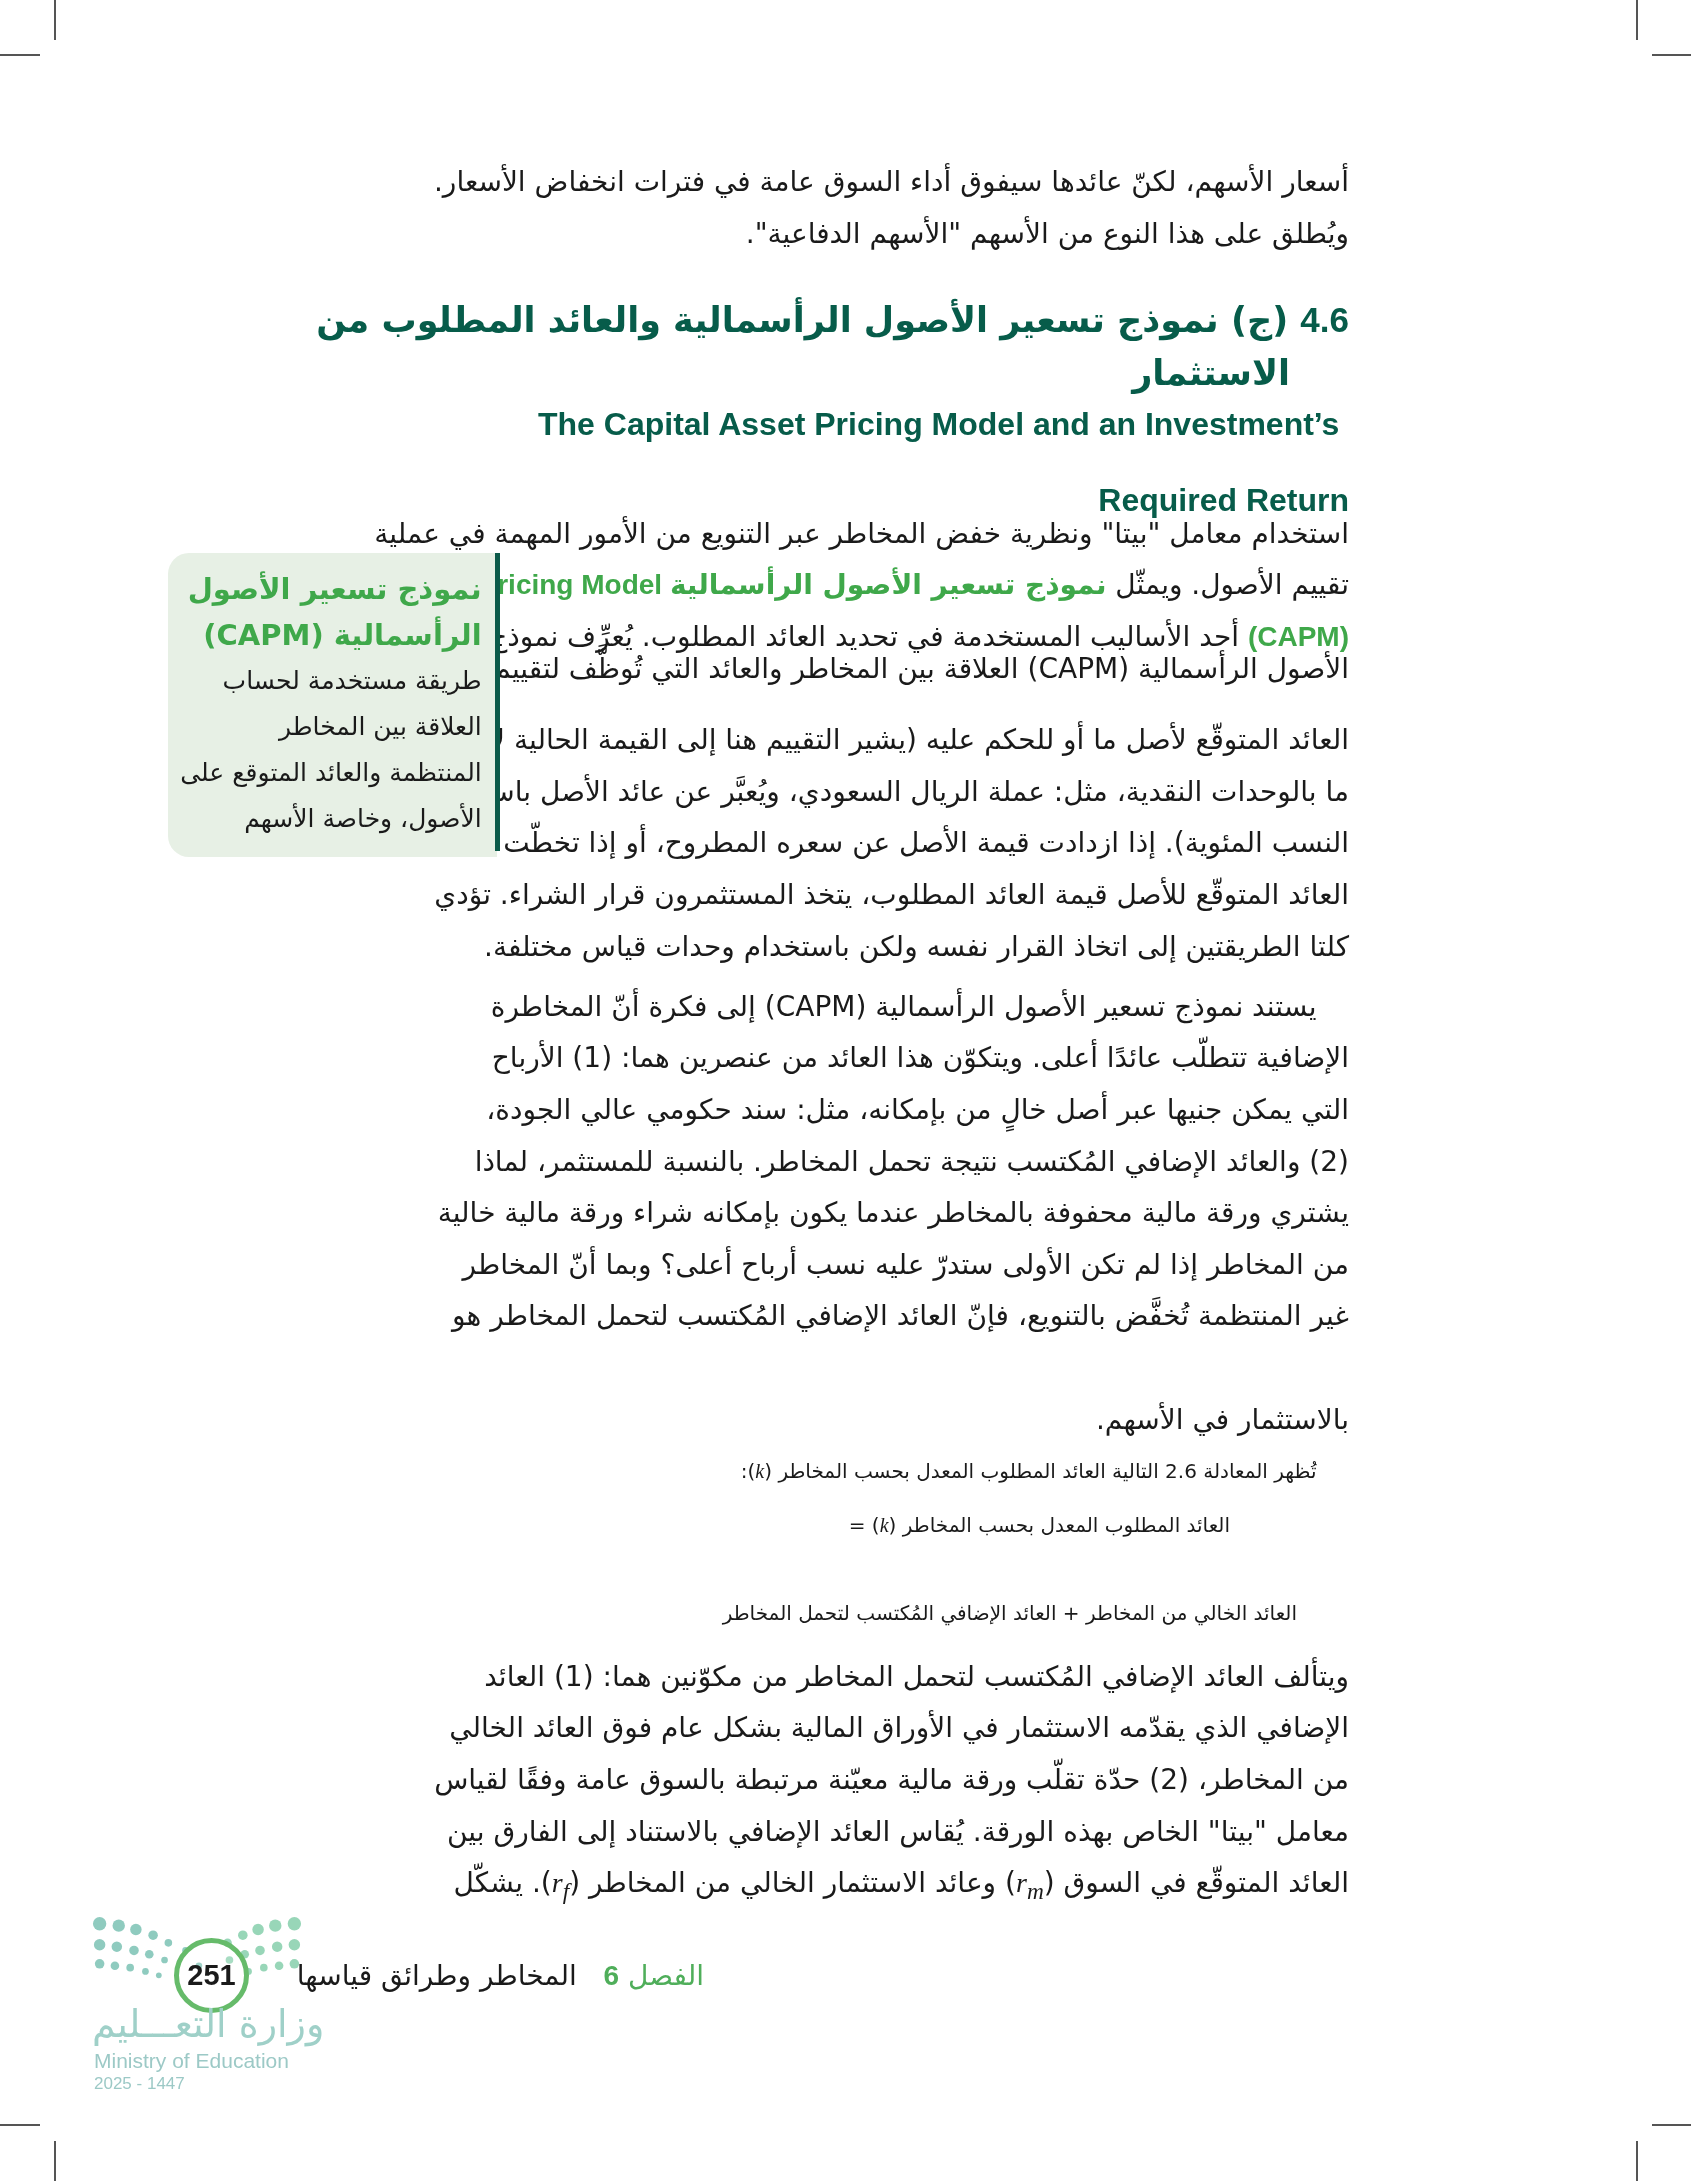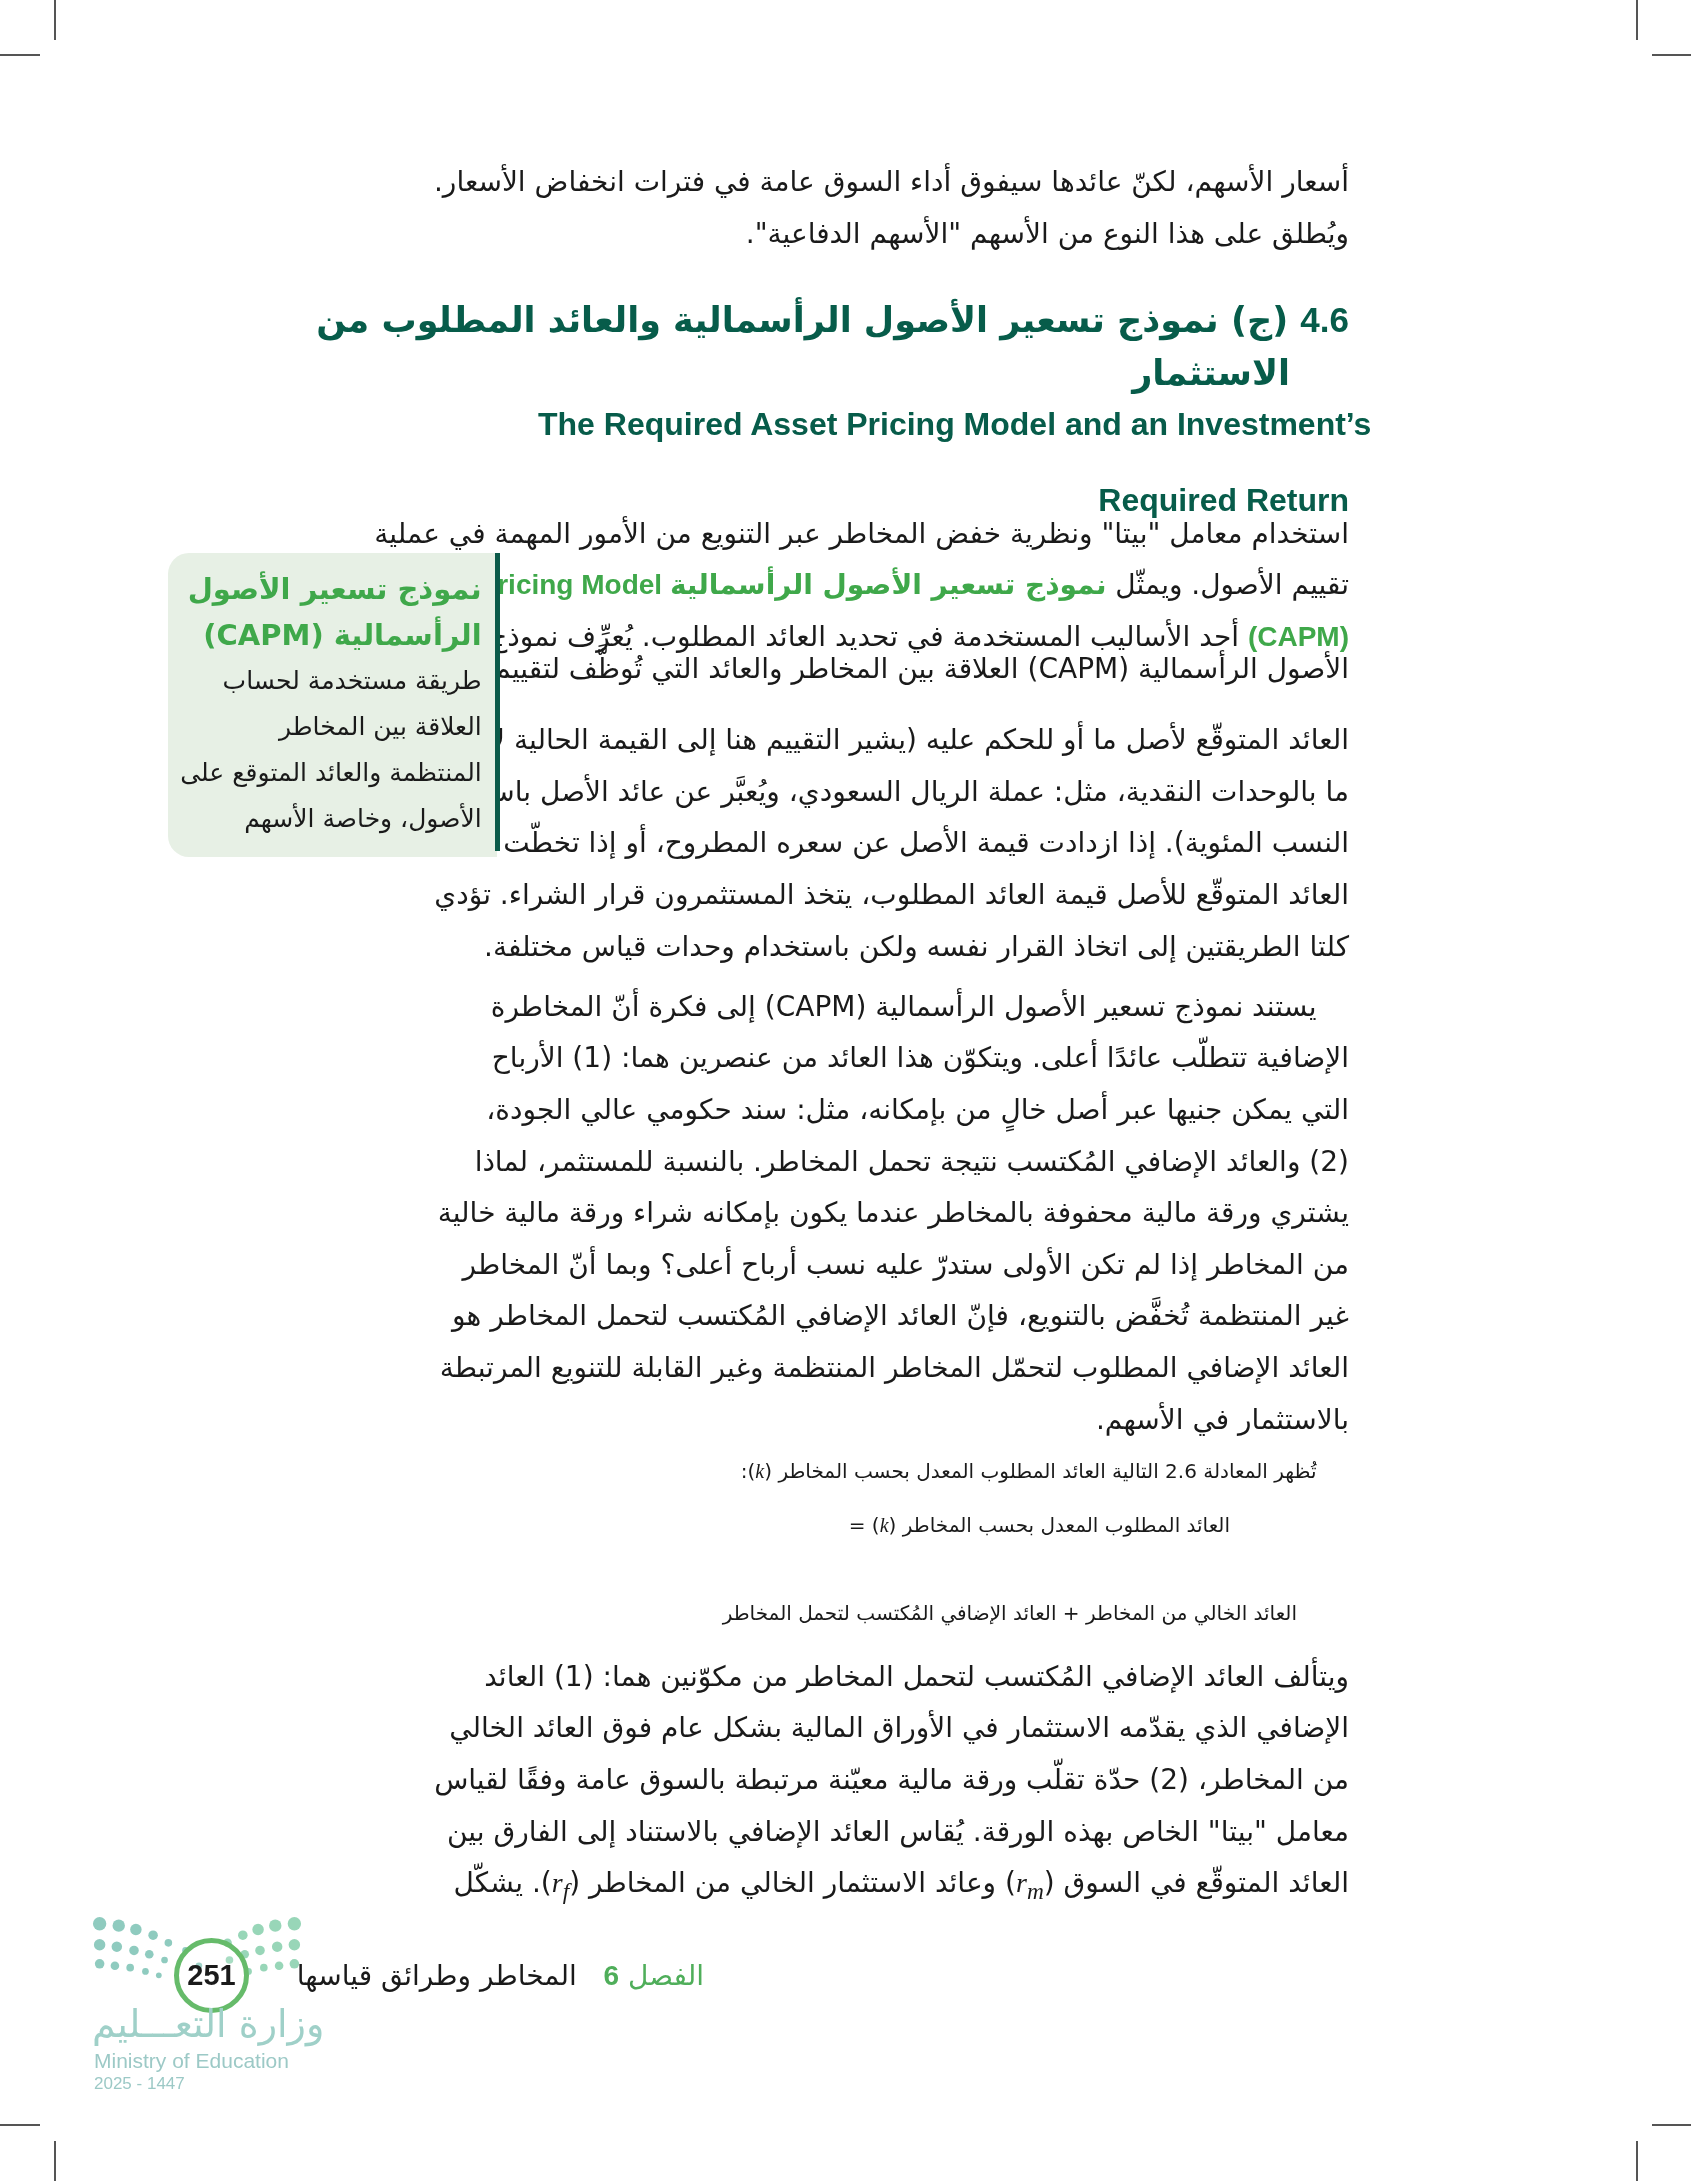--- a/index.html
+++ b/index.html
@@ -58,21 +58,21 @@
 
   <div class="line" style="top:156px;">أسعار الأسهم، لكنّ عائدها سيفوق أداء السوق عامة في فترات انخفاض الأسعار.</div>
   <div class="line last" style="top:208px;">ويُطلق على هذا النوع من الأسهم "الأسهم الدفاعية".</div>
 
   <div class="heading-ar" style="top:294px;">
     <span class="sec-num">4.6</span>
     <span>(ج) نموذج تسعير الأصول الرأسمالية والعائد المطلوب من</span>
   </div>
   <div class="heading-ar" style="top:347px;padding-right:59px;box-sizing:border-box;">الاستثمار</div>
 
-  <div class="heading-en" style="top:398px;">The Required Asset Pricing Model and an Investment’s</div>
+  <div class="heading-en" style="top:398px;">The Capital Asset Pricing Model and an Investment’s</div>
   <div class="heading-en" style="top:474px;text-align:right;width:811px;">Required Return</div>
 
   <div class="line" style="top:508px;">استخدام معامل "بيتا" ونظرية خفض المخاطر عبر التنويع من الأمور المهمة في عملية</div>
   <div class="line" style="top:559px;">
     <span>تقييم الأصول. ويمثّل </span><span class="green">نموذج تسعير الأصول الرأسمالية</span><span class="green latin"> Capital Asset Pricing Model</span>
   </div>
   <div class="line" style="top:611px;">
     <span class="green latin">(CAPM)</span><span> أحد الأساليب المستخدمة في تحديد العائد المطلوب. يُعرِّف نموذج تسعير</span>
   </div>
   <div class="line" style="top:643px;">الأصول الرأسمالية (CAPM) العلاقة بين المخاطر والعائد التي تُوظَّف لتقييم</div>
@@ -82,21 +82,20 @@
   <div class="line" style="top:869px;">العائد المتوقّع للأصل قيمة العائد المطلوب، يتخذ المستثمرون قرار الشراء. تؤدي</div>
   <div class="line last" style="top:921px;">كلتا الطريقتين إلى اتخاذ القرار نفسه ولكن باستخدام وحدات قياس مختلفة.</div>
 
   <div class="line indent" style="top:981px;">يستند نموذج تسعير الأصول الرأسمالية (CAPM) إلى فكرة أنّ المخاطرة</div>
   <div class="line" style="top:1032px;">الإضافية تتطلّب عائدًا أعلى. ويتكوّن هذا العائد من عنصرين هما: (1) الأرباح</div>
   <div class="line" style="top:1084px;">التي يمكن جنيها عبر أصل خالٍ من بإمكانه، مثل: سند حكومي عالي الجودة،</div>
   <div class="line" style="top:1136px;">(2) والعائد الإضافي المُكتسب نتيجة تحمل المخاطر. بالنسبة للمستثمر، لماذا</div>
   <div class="line" style="top:1187px;">يشتري ورقة مالية محفوفة بالمخاطر عندما يكون بإمكانه شراء ورقة مالية خالية</div>
   <div class="line" style="top:1239px;">من المخاطر إذا لم تكن الأولى ستدرّ عليه نسب أرباح أعلى؟ وبما أنّ المخاطر</div>
   <div class="line" style="top:1290px;">غير المنتظمة تُخفَّض بالتنويع، فإنّ العائد الإضافي المُكتسب لتحمل المخاطر هو</div>
-  <div class="line" style="top:1342px;">العائد الإضافي المطلوب لتحمّل المخاطر المنتظمة وغير القابلة للتنويع المرتبطة</div>
   <div class="line last" style="top:1394px;">بالاستثمار في الأسهم.</div>
 
   <div class="eq" style="top:1445px;right:32.5px;">
     <span>تُظهر المعادلة 2.6 التالية العائد المطلوب المعدل بحسب المخاطر (</span><span class="ital">k</span><span>):</span>
   </div>
   <div class="eq" style="top:1499px;right:119px;">
     <span>العائد المطلوب المعدل بحسب المخاطر (</span><span class="ital">k</span><span>) =</span>
   </div>
   <div class="eq" style="top:1587px;right:52px;">العائد الخالي من المخاطر + العائد الإضافي المُكتسب لتحمل المخاطر</div>
 

